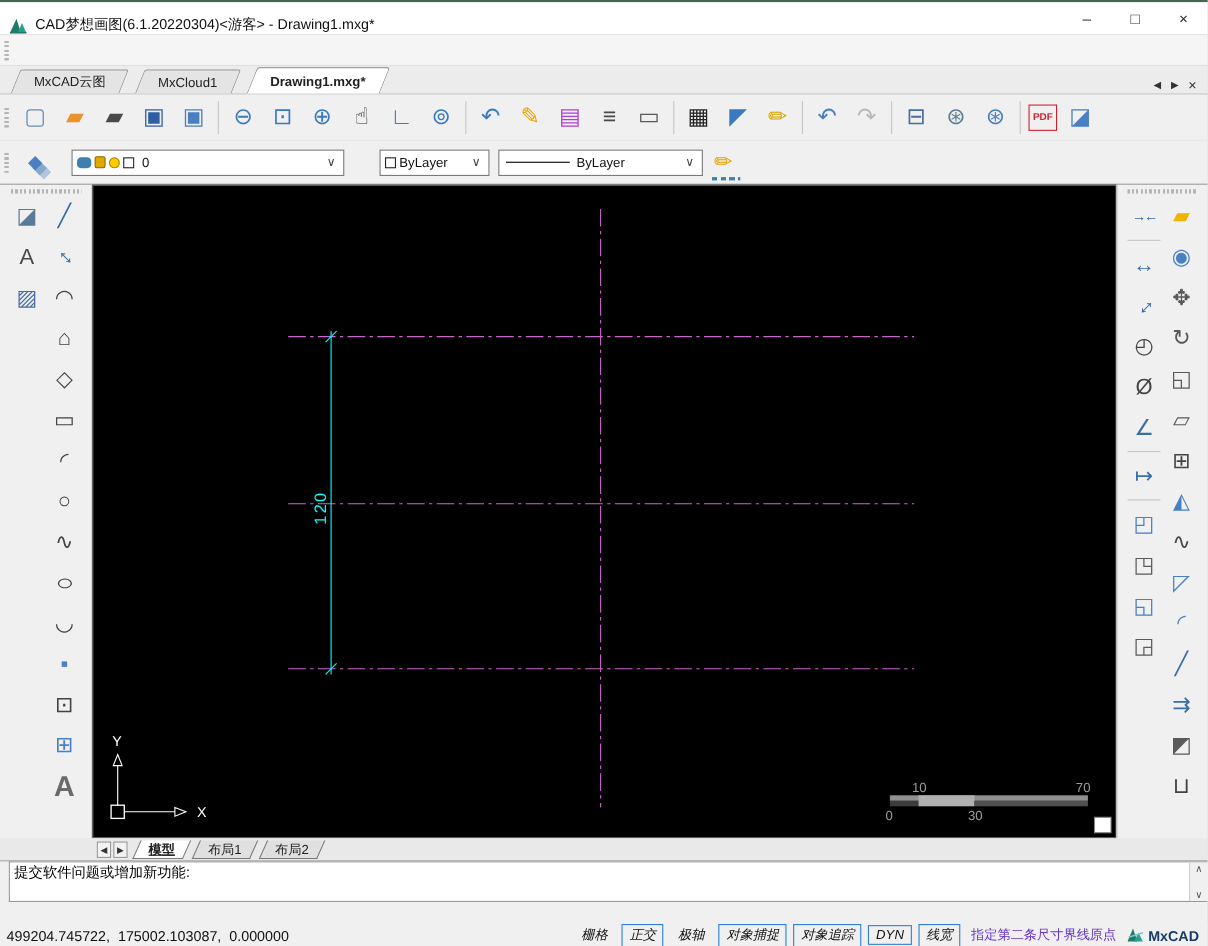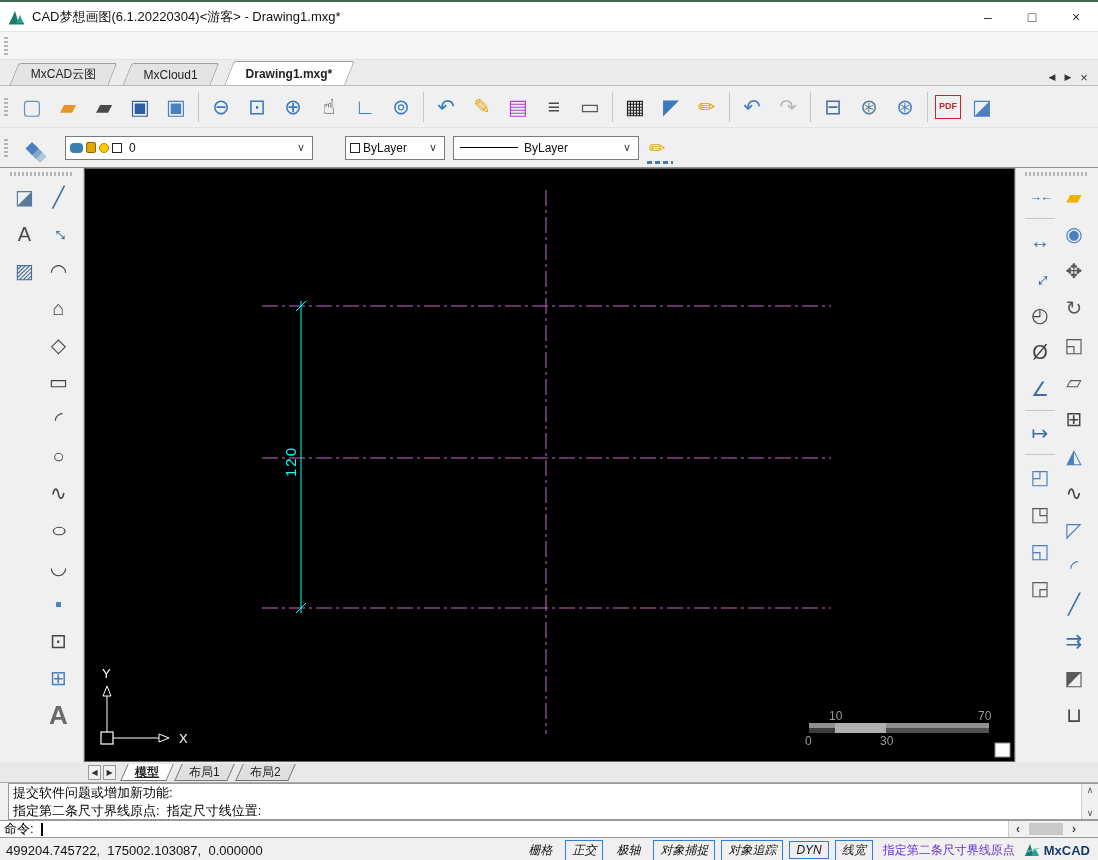--- a/index.html
+++ b/index.html
@@ -1,20 +1,20 @@
 <!DOCTYPE html>
 <html><head>
 <meta charset="utf-8">
 <style>
   html,body{margin:0;padding:0;background:#d8d8d8;}
   *{box-sizing:border-box;font-family:"Liberation Sans","DejaVu Sans",sans-serif;}
   .app{position:relative;width:1098px;height:860px;background:#f0f0f0;border-top:2px solid #3f6a4f;overflow:hidden;}
 
   
-  .titlebar{position:absolute;left:0;top:0;width:1098px;height:30px;background:#ffffff;display:flex;align-items:center;border-bottom:1px solid #e2e2e2;}
+  .titlebar{position:absolute;left:0;top:0;width:1098px;height:30px;background:#ffffff;display:flex;align-items:flex-end;border-bottom:1px solid #e2e2e2;}
   .titlebar .logo{margin:0 6px 0 8px;display:flex;}
   .title-text{font-size:13px;color:#111;}
   .win-controls{margin-left:auto;display:flex;height:100%;}
   .win-btn{width:44px;height:100%;display:flex;align-items:center;justify-content:center;font-size:14px;color:#333;cursor:default;}
 
   
   .menubar{position:absolute;left:0;top:30px;width:1098px;height:28px;background:#f5f5f5;display:flex;align-items:center;border-bottom:1px solid #e0e0e0;}
   .vdots{width:4px;height:18px;margin:0 6px 0 4px;background:repeating-linear-gradient(to bottom,#b5b5b5 0 2px,transparent 2px 4px);}
   .hdots{height:4px;width:64px;margin:4px auto 2px auto;background:repeating-linear-gradient(to right,#b5b5b5 0 2px,transparent 2px 4px);}
   .menu-item{padding:3px 13px;font-size:13px;color:#111;}
@@ -312,37 +312,27 @@
         </span>
         <span class="layout-tab" data-name="layout-tab-3">
           <span data-name="layout-tab-label">布局2</span>
         </span>
       </span>
   </div>
 
   <div class="cmdhist" data-name="command-history">
     <div data-name="command-history-lines">
         <div class="cmdline" data-name="command-history-line">提交软件问题或增加新功能:</div>
-        <div class="cmdline" data-name="command-history-line">指定第二条尺寸界线原点:  指定尺寸线位置:</div>
       </div>
     <div class="vscroll" data-name="command-history-scrollbar">
         <span class="vs-btn" data-name="scroll-up-icon">∧</span>
         <span class="vs-btn" data-name="scroll-down-icon">∨</span>
       </div>
   </div>
 
-  <div class="cmdinput" data-name="command-input-row">
-    <span class="prompt" data-name="command-prompt">命令: </span>
-    <span class="cursorbar" data-name="text-cursor"></span>
-    <span class="hscroll" data-name="command-hscrollbar">
-      <span class="hs-btn" data-name="scroll-left-icon">‹</span>
-      <span class="hs-thumb" data-name="scrollbar-thumb"></span>
-      <span class="hs-btn" data-name="scroll-right-icon">›</span>
-    </span>
-  </div>
 
   <div class="statusbar" data-name="status-bar">
     <span class="coords" data-name="coordinates-readout">499204.745722,  175002.103087,  0.000000</span>
     <span class="toggles" data-name="status-toggles">
         <span class="toggle" data-name="toggle-1">栅格</span>
         <span class="toggle active" data-name="toggle-2">正交</span>
         <span class="toggle" data-name="toggle-3">极轴</span>
         <span class="toggle active" data-name="toggle-4">对象捕捉</span>
         <span class="toggle active" data-name="toggle-5">对象追踪</span>
         <span class="toggle active" data-name="toggle-6">DYN</span>

